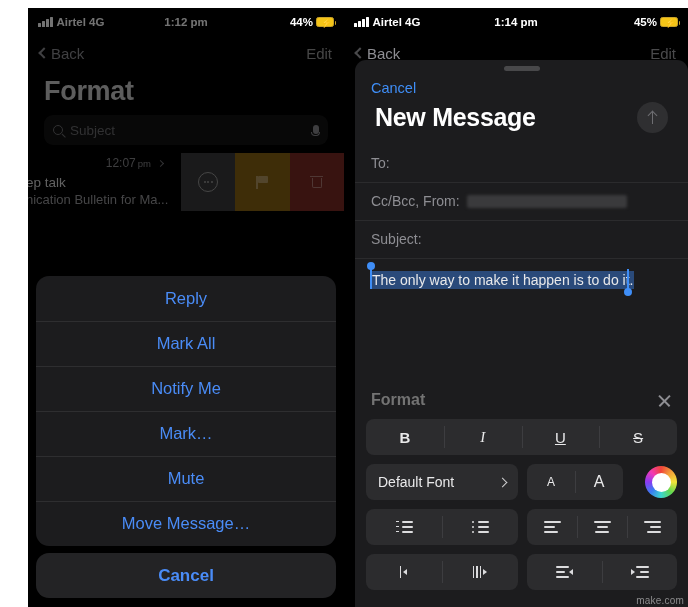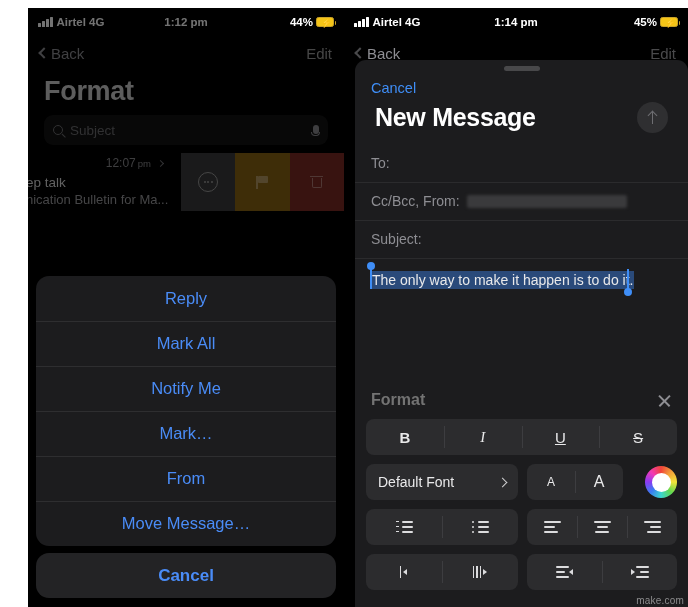--- a/index.html
+++ b/index.html
@@ -277,21 +277,21 @@
     </div>
 
     <div class="dimmer"></div>
 
     <div class="sheet">
       <div class="sheet-group">
         <div class="sheet-item">Reply</div>
         <div class="sheet-item">Mark All</div>
         <div class="sheet-item">Notify Me</div>
         <div class="sheet-item">Mark…</div>
-        <div class="sheet-item">From</div>
+        <div class="sheet-item">Mute</div>
         <div class="sheet-item">Move Message…</div>
       </div>
       <div class="sheet-cancel">Cancel</div>
     </div>
   </div>
 
   <div class="phone-right">
 
     <div class="statusbar">
       <div class="sb-left">

